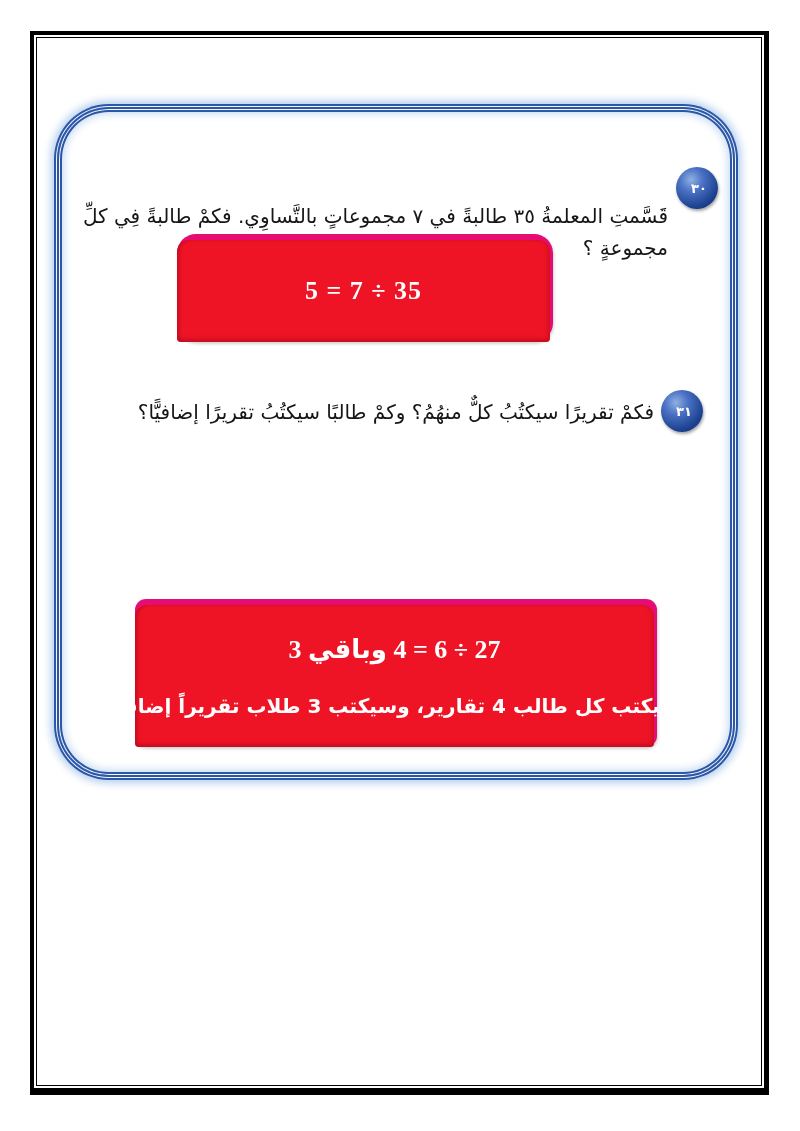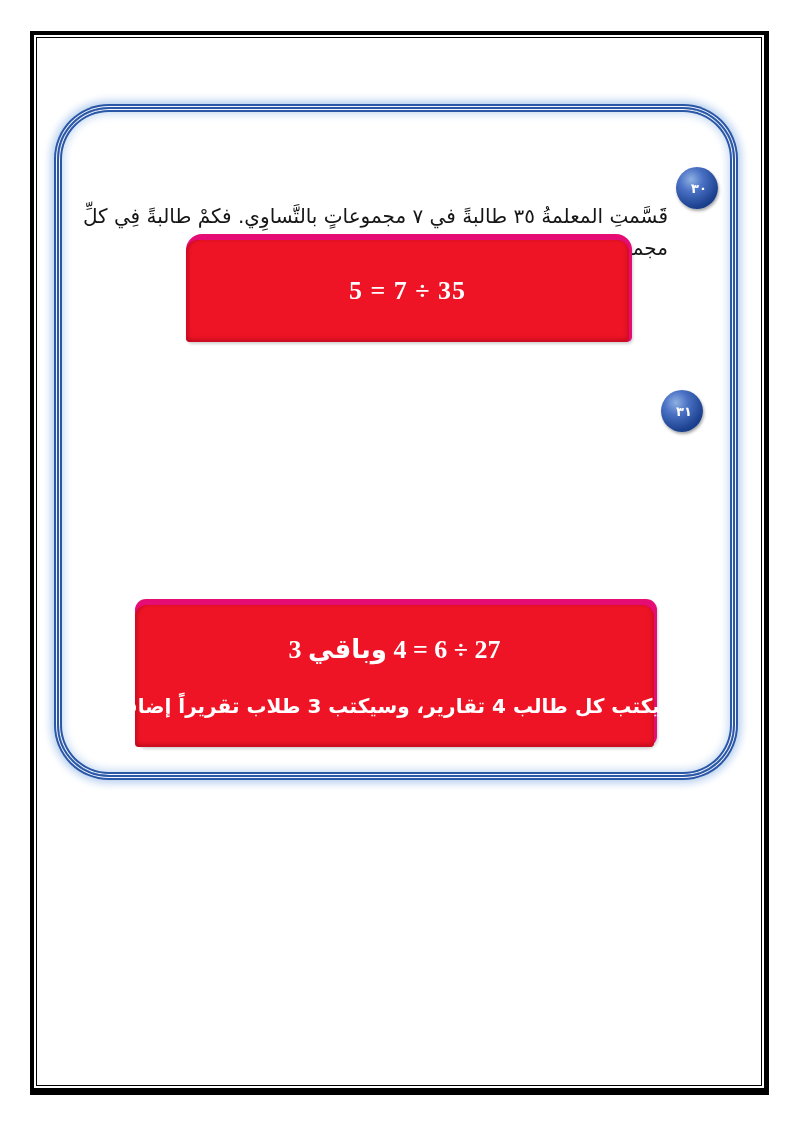--- a/index.html
+++ b/index.html
@@ -85,21 +85,21 @@
     border-radius:12px 12px 4px 4px;
     box-shadow:
       inset 3px 0 3px rgba(140,0,30,.30),
       inset -2px -3px 4px rgba(140,0,30,.35);
     display:flex; flex-direction:column;
     justify-content:space-evenly; align-items:center;
     direction:rtl;
     color:#ffffff;
     text-align:center;
   }
-  #answer-box-1 { left:186px; top:234px; width:446px; height:108px; }
+  #answer-box-1 { left:177px; top:234px; width:376px; height:108px;border-radius:19px; }
   #answer-box-2 { left:135px; top:599px; width:522px; height:148px;border-radius:11px; }
 
   .equation {
     font-family:"Liberation Serif","DejaVu Sans",serif;
     font-weight:bold;
     font-size:26px;
     letter-spacing:1px;
     white-space:nowrap;
   }
   .statement {
@@ -126,20 +126,21 @@
 
   <div class="answer-box" id="answer-box-1">
     <div class="answer-body">
       <div class="equation">35 ÷ 7 = 5</div>
     </div>
   </div>
 
   <div class="badge" id="badge-q31">٣١</div>
 
   <div class="qtext" id="q31-text">
+    <div>فكمْ تقريرًا سيكتُبُ كلٌّ منهُمُ؟ وكمْ طالبًا سيكتُبُ تقريرًا إضافيًّا؟</div>
   </div>
 
   <div class="answer-box" id="answer-box-2">
     <div class="answer-body">
       <div class="equation">27 ÷ 6 = 4 وباقي 3</div>
       <div class="statement">سيكتب كل طالب 4 تقارير، وسيكتب 3 طلاب تقريراً إضافياً</div>
     </div>
   </div>
 
 </div>

